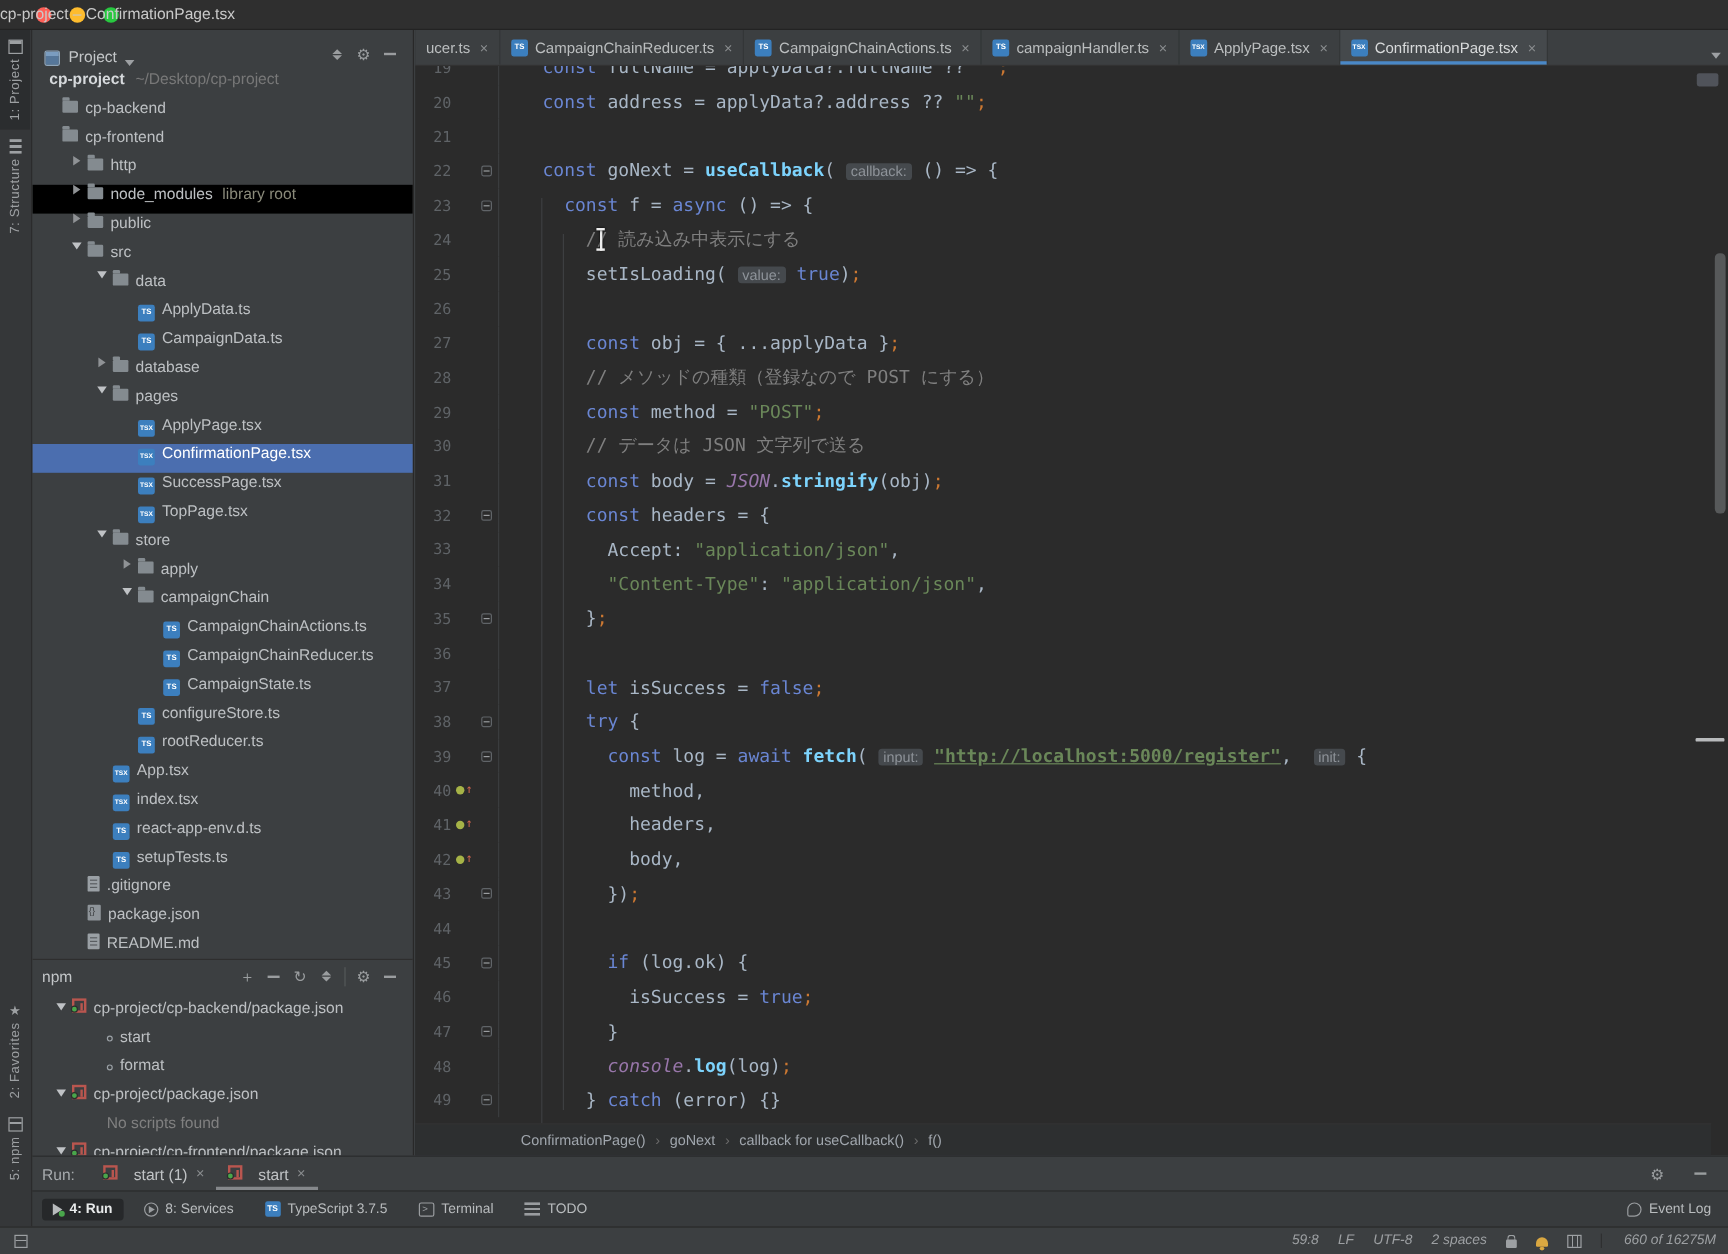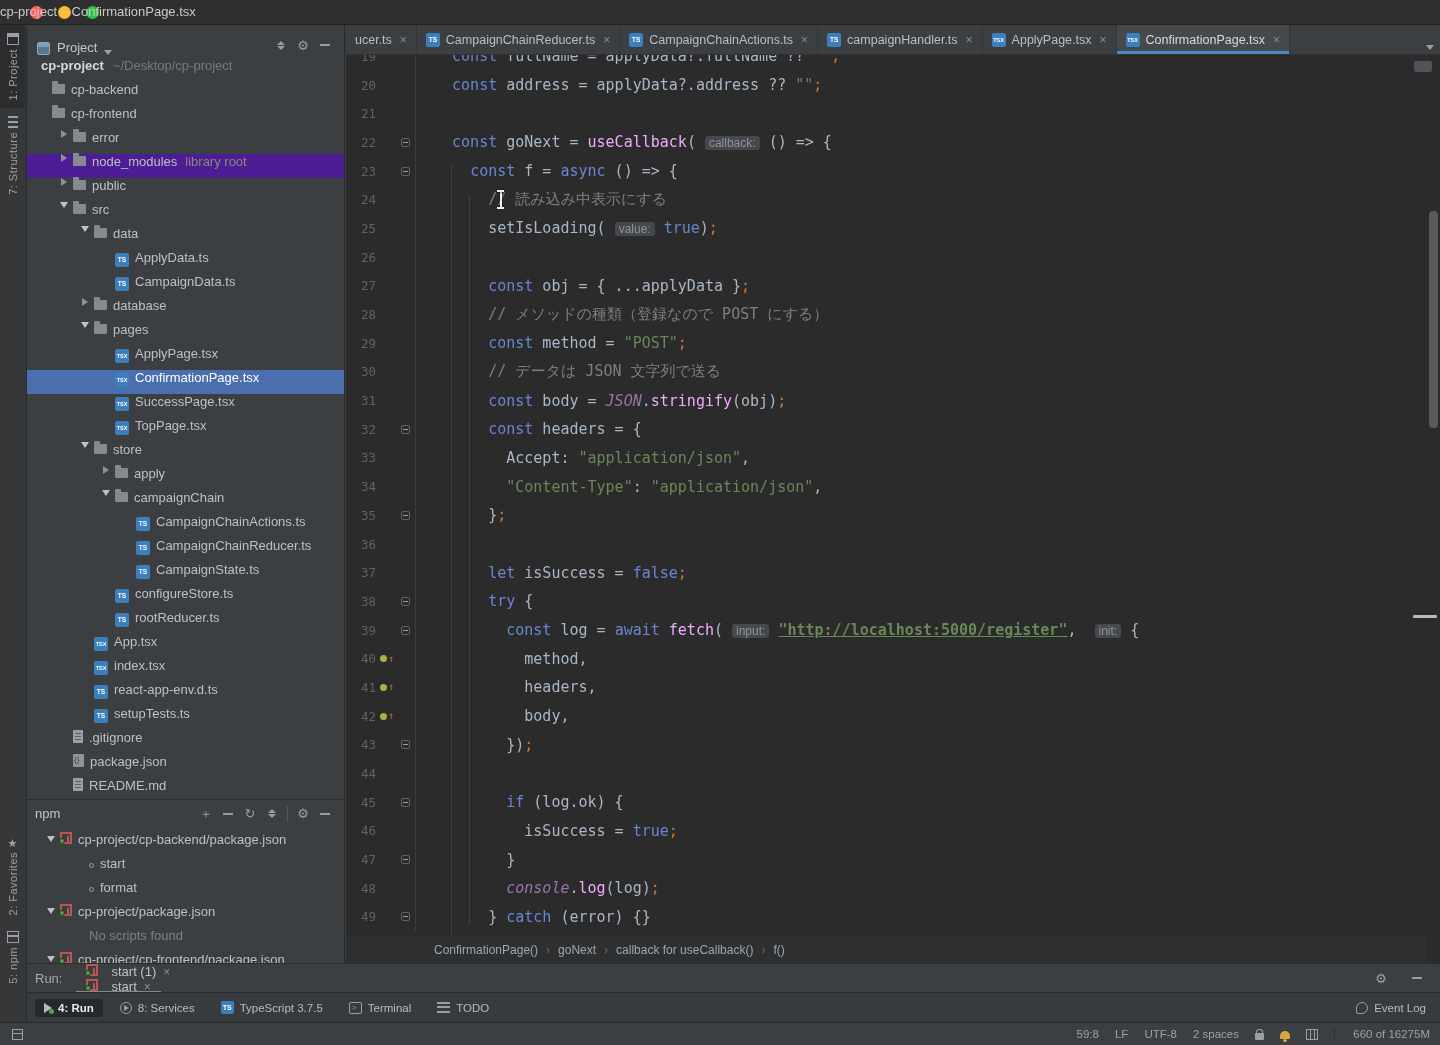--- a/index.html
+++ b/index.html
@@ -36,21 +36,21 @@
   .ph-spacer { flex:1; }
   .hbtn { width:22px; height:20px; display:flex; align-items:center; justify-content:center; color:#9a9d9f; font-size:13px; }
   .collapse-glyph { display:flex; flex-direction:column; gap:1px; align-items:center; }
   .tri-u { width:0; height:0; border-left:4px solid transparent; border-right:4px solid transparent; border-bottom:4px solid #9a9d9f; }
   .tri-d { width:0; height:0; border-left:4px solid transparent; border-right:4px solid transparent; border-top:4px solid #9a9d9f; }
   .minus-glyph { width:10px; height:2px; background:#9a9d9f; }
 
   .tree { height:744px; overflow:hidden; padding-top:3px; font-size:13px; }
   .trow { height:24px; display:flex; white-space:nowrap; color:#bdc0c3; }
   .trow.selected { background:#4b6eaf; color:#fff; }
-  .trow.highlight { background:#4c1d95; }
+  .trow.highlight { background:#000000; }
   .t-pad { flex:none; }
   .t-arrow { width:19px; flex:none; display:flex; justify-content:center; }
   .arr-r { width:0; height:0; border-top:4px solid transparent; border-bottom:4px solid transparent; border-left:6px solid #8f9295; }
   .arr-d { width:0; height:0; border-left:4px solid transparent; border-right:4px solid transparent; border-top:6px solid #bfc2c5; }
   .t-icon { flex:none; margin-right:6px; }
   .t-extra { color:#8a8a7a; margin-left:8px; }
   .t-root-label { font-weight:bold; color:#d6d9dc; }
   .t-root-extra { color:#787878; margin-left:9px; font-weight:normal; }
 
   .ico-folder { width:13px; height:10px; background:#848b90; border-radius:1px; position:relative; display:inline-block; }
@@ -85,21 +85,21 @@
   .cl { height:28.7px; display:flex; align-items:center; font-family:"DejaVu Sans Mono", monospace; font-size:15px; }
   .lnum { width:32px; flex:none; text-align:right; color:#5f6367; font-size:12.5px; padding-right:2px; }
   .lbadge { width:18px; flex:none; display:flex; align-items:center; justify-content:center; gap:1px; }
   .badge-dot { width:7px; height:7px; border-radius:50%; background:#a6b347; }
   .badge-arrow { color:#d0664f; font-size:10px; line-height:10px; }
   .lfold { width:20px; flex:none; display:flex; align-items:center; justify-content:center; border-right:1px solid #3a3c3e; align-self:stretch; }
   .fold-box { width:9px; height:9px; border:1px solid #606468; border-radius:2px; position:relative; background:#2b2b2b; }
   .fold-box::before { content:""; position:absolute; left:1px; top:3px; width:5px; height:1px; background:#9a9da0; }
   .lcode { white-space:pre; padding-left:18px; color:#a9b7c6; }
   .tk-k { color:#6a86d3; }
-  .tk-f { color:#f0abfc; }
+  .tk-f { color:#7dd3fc;font-weight:bold; }
   .tk-s { color:#6a8759; }
   .tk-u { color:#6a8759; text-decoration:underline; font-weight:bold; }
   .tk-c { color:#7f7f7f; }
   .tk-p { color:#a9b7c6; }
   .tk-m { color:#cc7832; }
   .tk-i { color:#9876aa; font-style:italic; }
   .tk-h { background:#45494d; color:#8e9399; border-radius:3px; padding:0 4px; font-size:12px; font-family:"Liberation Sans",sans-serif; }
 
   .iguide { position:absolute; width:1px; background:#3d3f41; }
   .scroll-thumb { position:absolute; right:2px; top:156px; width:9px; height:217px; background:rgba(170,174,178,.35); border-radius:4px; }
@@ -132,21 +132,21 @@
   .ic-services { width:12px; height:12px; border:1px solid #9a9da0; border-radius:50%; display:inline-flex; align-items:center; justify-content:center; }
   .ic-services::before { content:""; width:0; height:0; border-top:3px solid transparent; border-bottom:3px solid transparent; border-left:5px solid #9a9da0; margin-left:1px; }
   .ico-tsbadge { width:13px; height:13px; background:#3c7fbe; border-radius:2px; color:#fff; font-size:7px; font-weight:bold; display:inline-flex; align-items:center; justify-content:center; }
   .ic-terminal { width:13px; height:12px; border:1px solid #9a9da0; border-radius:2px; display:inline-flex; align-items:center; color:#9a9da0; font-size:8px; padding-left:2px; }
   .ic-todo { width:13px; height:11px; background:linear-gradient(#9a9da0 0 2px, transparent 2px 4.5px, #9a9da0 4.5px 6.5px, transparent 6.5px 9px, #9a9da0 9px 11px); display:inline-block; }
   .ic-bubble { width:12px; height:12px; border:1.5px solid #9a9da0; border-radius:50% 50% 50% 2px; display:inline-block; }
 
   
   .statusbar { position:absolute; left:0; top:1022px; width:1440px; height:23px; background:#3c3f41; border-top:1px solid #282929; display:flex; align-items:center; font-size:11.5px; color:#9da0a3; padding:0 10px; }
   .sb-left-icon { width:11px; height:11px; border:1px solid #9da0a3; margin-left:2px; background:linear-gradient(transparent 0 3px, #9da0a3 3px 4px, transparent 4px); }
-  .sb-right { margin-left:auto; display:flex; align-items:center; gap:16px; }
+  .sb-right { margin-left:auto; display:flex; align-items:center; gap:16px;font-style:italic; }
   .ic-lock { width:9px; height:7px; background:#9da0a3; border-radius:1px; position:relative; display:inline-block; margin-top:4px; }
   .ic-lock::before { content:""; position:absolute; left:1px; top:-4px; width:5px; height:4px; border:1.5px solid #9da0a3; border-bottom:none; border-radius:3px 3px 0 0; }
   .ic-bell { width:10px; height:8px; background:#d9a741; border-radius:5px 5px 1px 1px; position:relative; display:inline-block; margin-top:2px; }
   .ic-bell::after { content:""; position:absolute; left:3px; bottom:-3px; width:4px; height:3px; background:#d9a741; border-radius:50%; }
   .ic-columns { width:12px; height:11px; border:1px solid #9da0a3; display:inline-block; background:linear-gradient(90deg, transparent 0 3px, #9da0a3 3px 4px, transparent 4px 7px, #9da0a3 7px 8px, transparent 8px); }
   .memory { border-left:1px solid #2e2f30; padding-left:12px; min-width:96px; text-align:right; }
 </style>
 </head>
 <body>
 
@@ -215,21 +215,21 @@
           <span class="t-arrow"></span>
           <span class="t-icon"><span class="ico-folder folder-icon"></span></span>
           <span>cp-frontend</span>
         </div>
         <div class="trow">
           <span class="t-pad" style="width: 27px;"></span>
           <span class="t-arrow">
             <span class="arr-r"></span>
           </span>
           <span class="t-icon"><span class="ico-folder folder-icon"></span></span>
-          <span>error</span>
+          <span>http</span>
         </div>
         <div class="trow highlight">
           <span class="t-pad" style="width: 27px;"></span>
           <span class="t-arrow">
             <span class="arr-r"></span>
           </span>
           <span class="t-icon"><span class="ico-folder folder-icon"></span></span>
           <span>node_modules</span>
           <span class="t-extra">library root</span>
         </div>
@@ -732,21 +732,21 @@
         <span>goNext</span>
         <span class="bc-sep">›</span>
         <span>callback for useCallback()</span>
         <span class="bc-sep">›</span>
         <span>f()</span>
       </div>
   </div>
 
   <div class="runheader">
     <span class="run-label">Run:</span>
-    <span id="run-tabs" style="display:flex; align-items:flex-start; height:100%;flex-direction:column;">
+    <span id="run-tabs" style="display:flex; align-items:flex-end; height:100%;">
         <span class="rtab">
           <span class="t-icon"><span class="ico-npm"><span class="npm-dot"></span></span></span>
           <span>start (1)</span>
           <span class="close">×</span>
         </span>
         <span class="rtab active">
           <span class="t-icon"><span class="ico-npm"><span class="npm-dot"></span></span></span>
           <span>start</span>
           <span class="close">×</span>
         </span>

